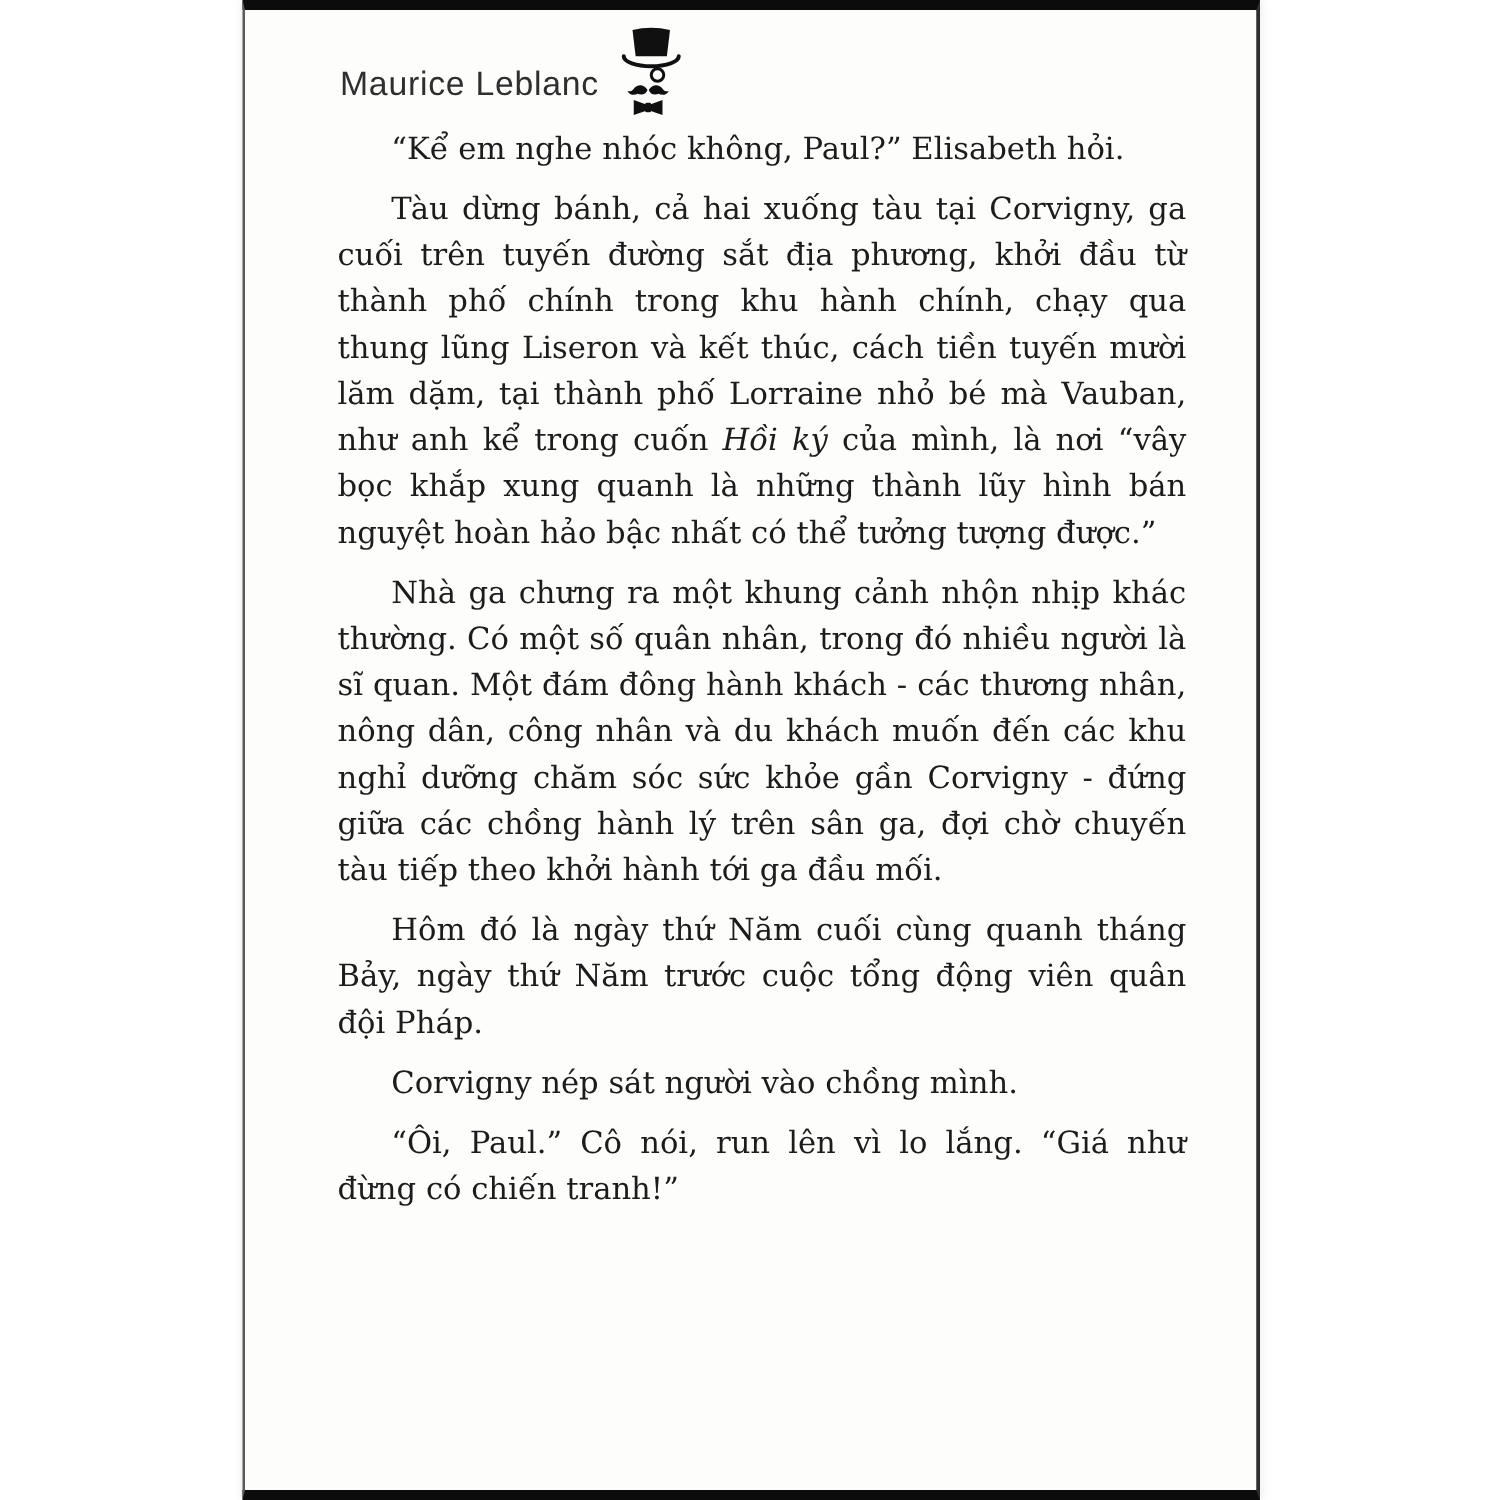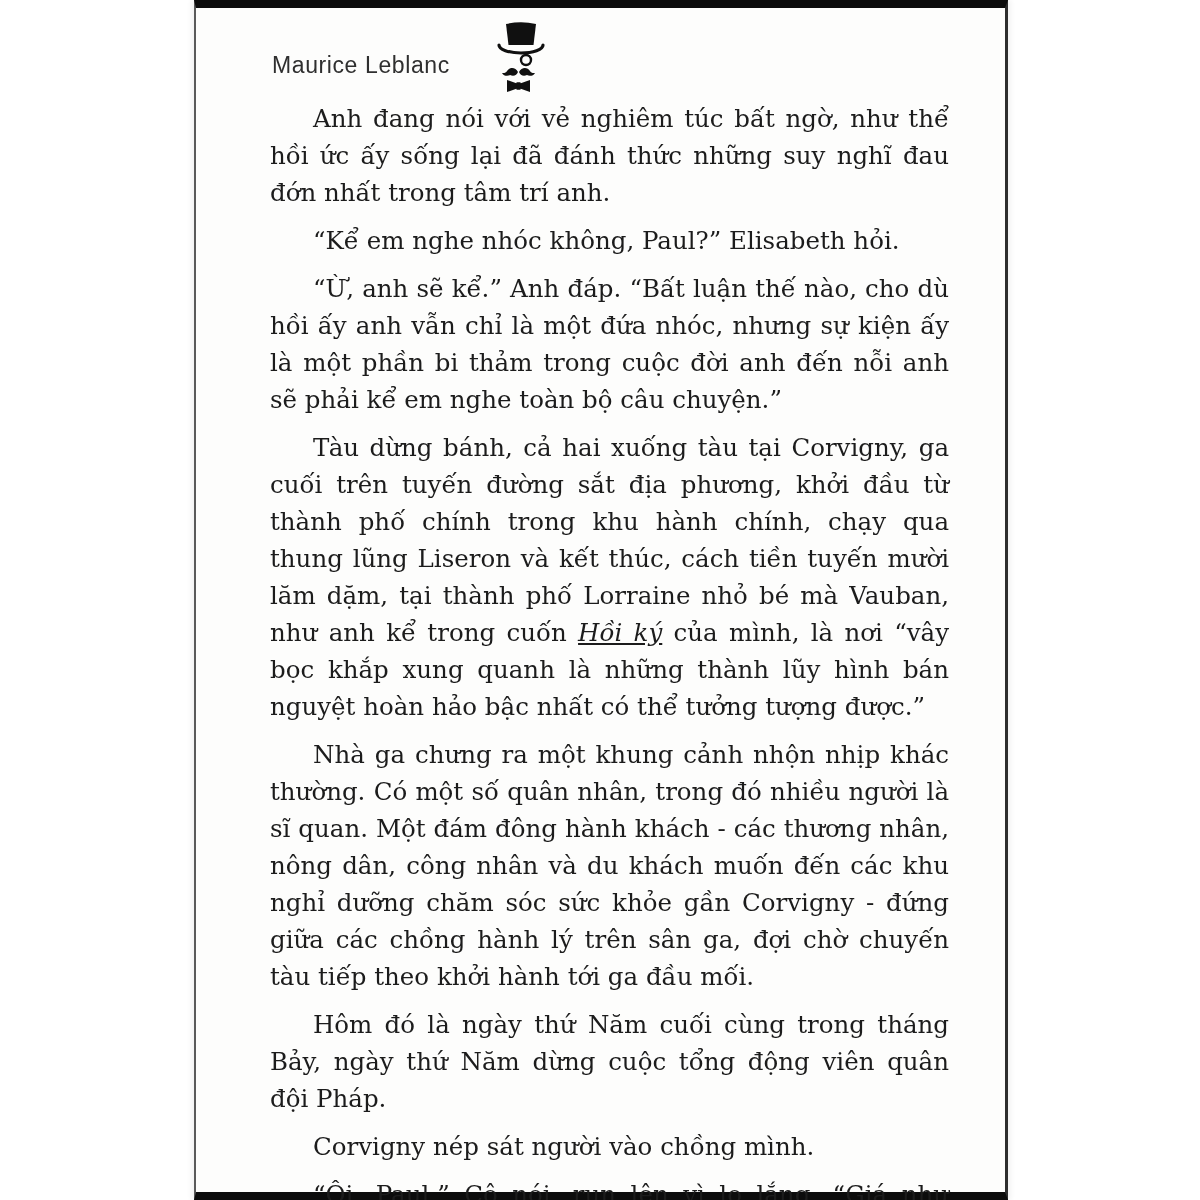--- a/index.html
+++ b/index.html
@@ -30,21 +30,21 @@
     border-bottom: 8px solid #0c0c0c;
     border-left: 2px solid #5a5a5a;
     border-right: 3px solid #2e2e2e;
     box-shadow: -3px 0 5px rgba(0,0,0,0.05), 3px 0 5px rgba(0,0,0,0.05);
   }
   .brand {
     position: absolute;
     left: 76px;
     top: 44px;
     font-family: "Liberation Sans", sans-serif;
-    font-size: 23px;
+    font-size: 27px;
     font-weight: 500;
     letter-spacing: 0.6px;
     color: #2f2f2f;
     white-space: nowrap;
   }
   .logo {
     position: absolute;
     left: 296px;
     top: 12px;
     width: 58px;
@@ -60,21 +60,20 @@
     color: #1c1c1c;
     text-align: justify;
     text-justify: inter-word;
   }
   .body-text p {
     margin: 0 0 11px 0;
     text-indent: 43px;
   }
   .body-text em {
     font-style: italic;
-    text-decoration: underline;
   }
 </style>
 </head>
 <body>
 
 <div class="stage">
   <div class="scan-page">
 
     <header>
       <span class="brand">Maurice Leblanc</span>
@@ -92,25 +91,23 @@
           <path d="M27 52 c2.5 -5 8.5 -5 11 -1 c1 1.7 3 2.5 5 1.9 c-1.5 3 -5.5 3.6 -8 2.1 c-3.5 1.5 -6.8 0.4 -8 -3 Z" fill="#101010"></path>
 
           <path d="M15 60 L25 63.5 L25 68.5 L15 72 Z" fill="#101010"></path>
           <path d="M38 60 L28 63.5 L28 68.5 L38 72 Z" fill="#101010"></path>
           <rect x="24.2" y="62.2" width="4.6" height="7.6" rx="1" fill="#101010"></rect>
         </svg>
       </span>
     </header>
 
     <main class="body-text">
-      <p>Anh đang nói với vẻ nghiêm túc bất ngờ, như thể hồi ức ấy sống lại đã đánh thức những suy nghĩ đau đớn nhất trong tâm trí anh.</p>
       <p>“Kể em nghe nhóc không, Paul?” Elisabeth hỏi.</p>
-      <p>“Ừ, anh sẽ kể.” Anh đáp. “Bất luận thế nào, cho dù hồi ấy anh vẫn chỉ là một đứa nhóc, nhưng sự kiện ấy là một phần bi thảm trong cuộc đời anh đến nỗi anh sẽ phải kể em nghe toàn bộ câu chuyện.”</p>
       <p><span>Tàu dừng bánh, cả hai xuống tàu tại Corvigny, ga cuối trên tuyến đường sắt địa phương, khởi đầu từ thành phố chính trong khu hành chính, chạy qua thung lũng Liseron và kết thúc, cách tiền tuyến mười lăm dặm, tại thành phố Lorraine nhỏ bé mà Vauban, như anh kể trong cuốn </span><em>Hồi ký</em><span> của mình, là nơi “vây bọc khắp xung quanh là những thành lũy hình bán nguyệt hoàn hảo bậc nhất có thể tưởng tượng được.”</span></p>
       <p>Nhà ga chưng ra một khung cảnh nhộn nhịp khác thường. Có một số quân nhân, trong đó nhiều người là sĩ quan. Một đám đông hành khách - các thương nhân, nông dân, công nhân và du khách muốn đến các khu nghỉ dưỡng chăm sóc sức khỏe gần Corvigny - đứng giữa các chồng hành lý trên sân ga, đợi chờ chuyến tàu tiếp theo khởi hành tới ga đầu mối.</p>
-      <p>Hôm đó là ngày thứ Năm cuối cùng trong tháng Bảy, ngày thứ Năm dừng cuộc tổng động viên quân đội Pháp.</p>
+      <p>Hôm đó là ngày thứ Năm cuối cùng quanh tháng Bảy, ngày thứ Năm trước cuộc tổng động viên quân đội Pháp.</p>
       <p>Corvigny nép sát người vào chồng mình.</p>
       <p>“Ôi, Paul.” Cô nói, run lên vì lo lắng. “Giá như đừng có chiến tranh!”</p>
 
     </main>
 
   </div>
 </div>
 
 </body></html>

